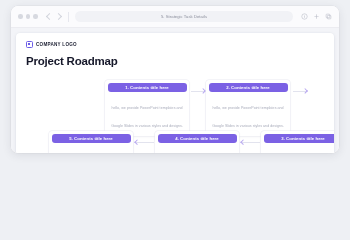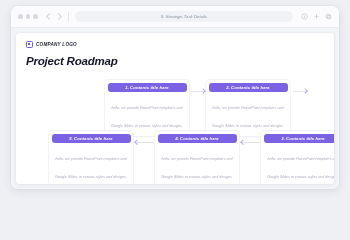--- a/index.html
+++ b/index.html
@@ -12,26 +12,25 @@
     font-family: "Liberation Sans", sans-serif;
     -webkit-font-smoothing: antialiased;
   }
 
   
   .browser {
     position: absolute;
     left: 11px;
     top: 6px;
     width: 328px;
-    height: 183px;
+    height: 147px;
     background: #ffffff;
     border-radius: 7px;
     box-shadow: 0 2px 10px rgba(35,40,60,.10), 0 0 0 .5px rgba(0,0,0,.05);
     overflow: hidden;
-    font-style: italic;
   }
 
   
   .chrome {
     height: 22px;
     display: flex;
     align-items: center;
     padding: 0 7px;
     background: #fbfbfd;
     border-bottom: .5px solid #ececf1;

